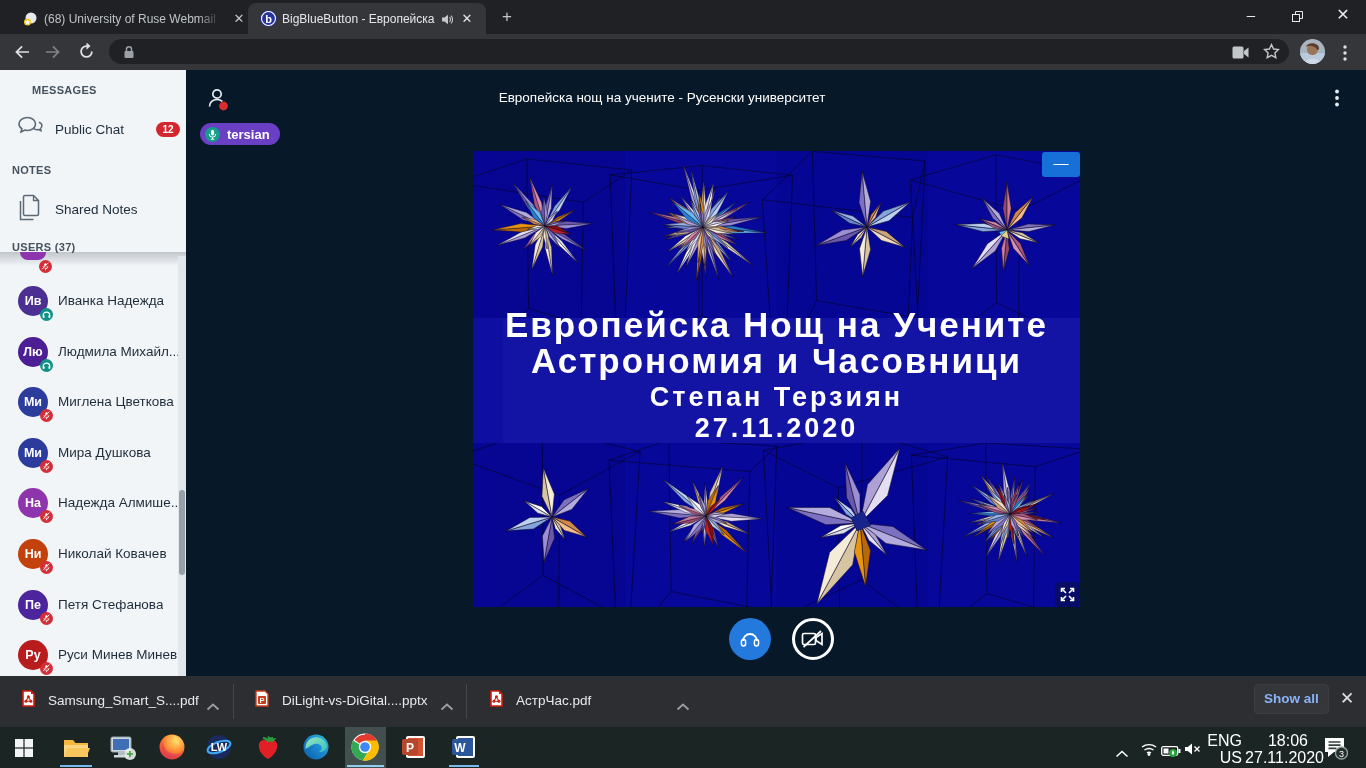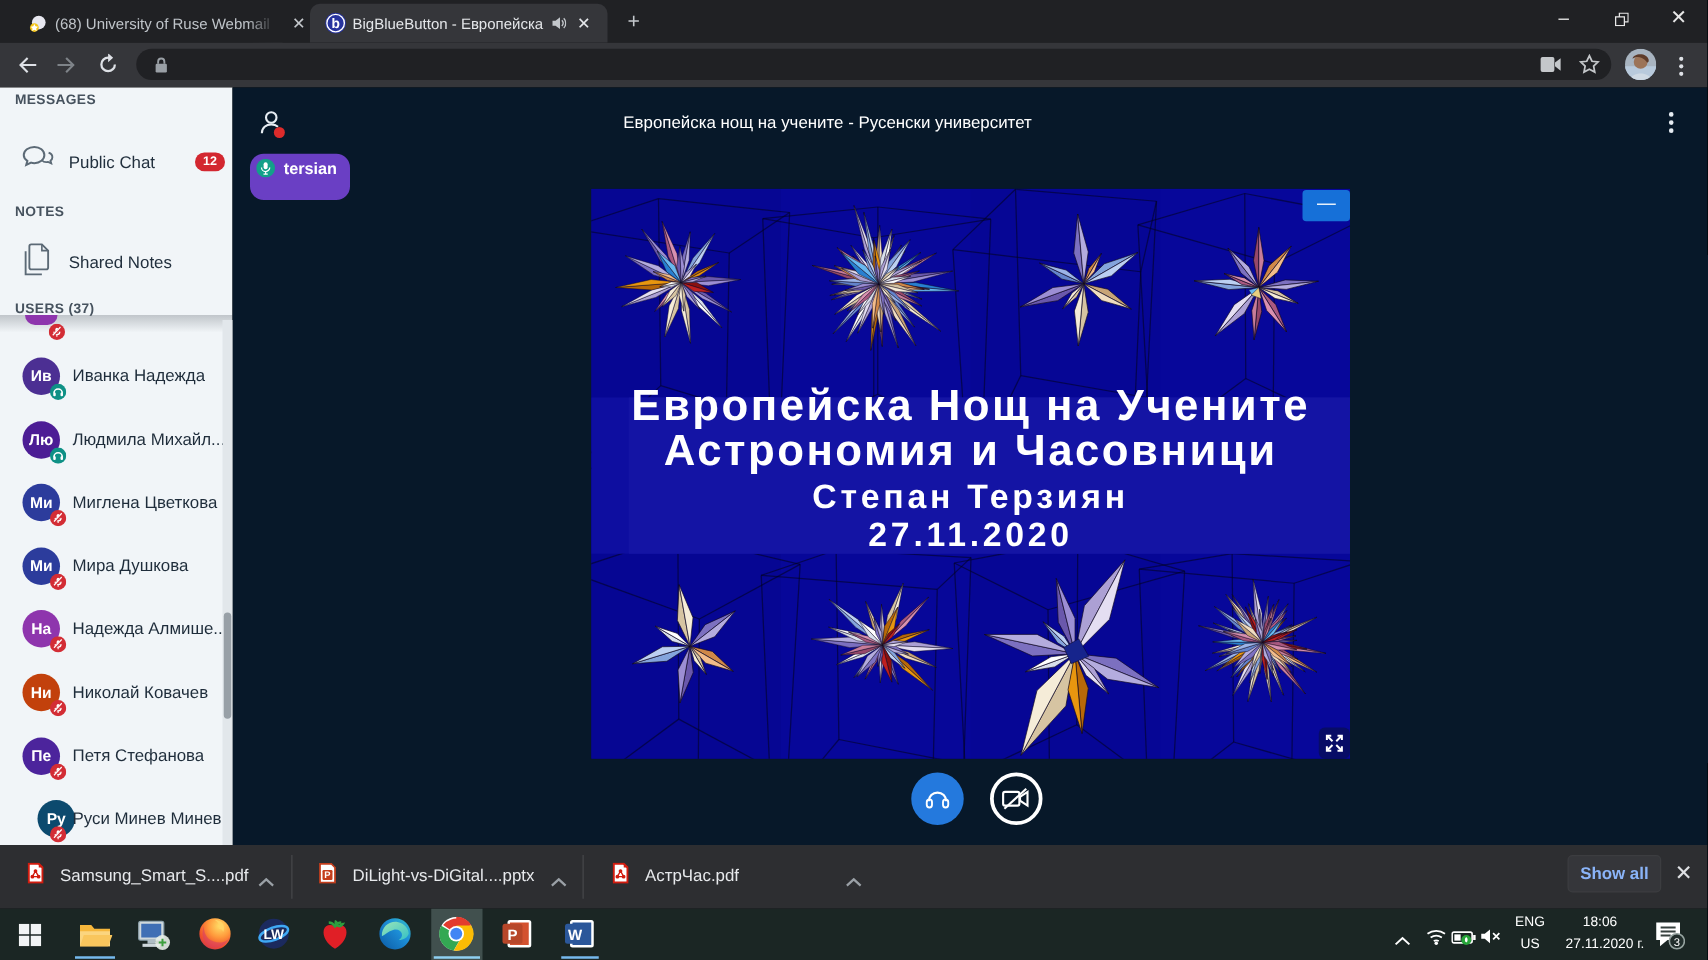--- a/index.html
+++ b/index.html
@@ -29,37 +29,37 @@
   .sitem { position:absolute; left:55px; font-size:13.5px; color:#22303e; }
   #chatbadge { position:absolute; left:156px; top:122px; width:24px; height:15px; background:#d32730; border-radius:8px; color:#fff; font-size:10px; font-weight:bold; text-align:center; line-height:15px; }
   #usershadow { position:absolute; left:0; top:252px; width:186px; height:14px; background:linear-gradient(180deg, rgba(20,30,40,0.22), rgba(20,30,40,0)); }
   .urow { position:absolute; left:0; width:186px; height:50px; }
   .avatar { position:absolute; left:18px; top:0; width:30px; height:30px; border-radius:50%; color:#fff; font-size:12.5px; font-weight:bold; text-align:center; line-height:30px; }
   .uname { position:absolute; left:58px; top:7px; font-size:13.5px; color:#1f2d3b; white-space:nowrap; max-width:122px; overflow:hidden; }
   #sscroll { position:absolute; left:178px; top:256px; width:8px; height:420px; background:#e2e7eb; }
   #sthumb { position:absolute; left:179px; top:490px; width:6px; height:85px; background:#98a0a7; border-radius:3px; }
   
   #mainhdr-title { position:absolute; left:186px; top:90px; width:952px; text-align:center; color:#fff; font-size:13.5px; }
-  #tersian { position:absolute; left:200px; top:123px; width:80px; height:37px; background:#6a3fc4; border-radius:11px; }
+  #tersian { position:absolute; left:200px; top:123px; width:80px; height:22px; background:#6a3fc4; border-radius:11px; }
   #tersian .nm { position:absolute; left:27px; top:4px; color:#fff; font-size:13px; font-weight:bold; }
   #slide { position:absolute; left:473px; top:151px; width:607px; height:456px; }
   #minbtn { position:absolute; left:1042px; top:152px; width:38px; height:25px; background:#1670d8; border-radius:3px; color:#fff; text-align:center; line-height:22px; font-size:15px; }
   #fsbtn { position:absolute; left:1055px; top:582px; width:25px; height:25px; background:rgba(8,16,60,0.55); border-radius:5px; }
   .actbtn { position:absolute; top:618px; width:42px; height:42px; border-radius:50%; }
   
   #dlbar { position:absolute; left:0; top:676px; width:1366px; height:51px; background:#2d2e31; }
   .dltext { position:absolute; color:#e7e9ec; font-size:13.5px; }
   .dldiv { position:absolute; width:1px; height:35px; background:#46474a; }
   #showall { position:absolute; left:1254px; top:684px; width:75px; height:30px; background:#35363a; border:1px solid #3c3d40; border-radius:4px; color:#8ab4f8; font-size:13.5px; font-weight:bold; text-align:center; line-height:28px; }
   #dlclose { position:absolute; left:1338px; top:690px; width:18px; height:18px; color:#dfe1e4; font-size:17px; line-height:17px; text-align:center; }
   
   #taskbar { position:absolute; left:0; top:727px; width:1366px; height:41px; background:#1b2624; }
   .tbline { position:absolute; top:765px; height:2px; background:#76b9ed; }
   #chromecell { position:absolute; left:345px; top:727px; width:41px; height:41px; background:#41504e; }
-  .traytxt { position:absolute; color:#fff; font-size:11px; text-align:center; }
+  .traytxt { position:absolute; color:#fff; font-size:16px; text-align:right; }
 </style>
 </head>
 <body>
 <div id="tabstrip">
     <div class="tab" id="tab1">
       <span class="abs" style="left:14px;top:8px;"><svg width="16" height="16" viewBox="0 0 16 16" style="">
           <circle cx="9" cy="7" r="5.5" fill="#e8e8f0"></circle>
           <circle cx="5.5" cy="11" r="3.5" fill="#f5c518"></circle>
           <path d="M5.5 8.2l0.9 1.8 2 .3-1.4 1.4.3 2-1.8-.9-1.8.9.3-2L2.6 10.3l2-.3z" fill="#fff"></path>
         </svg></span>
@@ -126,21 +126,21 @@
         </g>
       </svg></span>
     <span class="abs" style="left:1343px;top:11px;"><svg width="4" height="16" viewBox="0 0 4 16" style="">
         <circle cx="2" cy="2" r="1.7" fill="#dee1e6"></circle>
         <circle cx="2" cy="8" r="1.7" fill="#dee1e6"></circle>
         <circle cx="2" cy="14" r="1.7" fill="#dee1e6"></circle>
       </svg></span>
   </div>
 <div id="sidebar-bg"></div>
 <div id="main-bg"></div>
-<div class="slabel" style="top:74px;">MESSAGES</div>
+<div class="slabel" style="top:84px;margin-left:20px;">MESSAGES</div>
 <span class="abs" style="left:17px;top:115px;"><svg width="27" height="26" viewBox="0 0 27 26" style="">
       <path d="M10.5 2.5c4.4 0 8 2.9 8 6.5 0 3.6-3.6 6.5-8 6.5-.9 0-1.8-.1-2.6-.4L4 17l.9-3.3C3.1 12.5 2 10.7 2 9c0-3.6 3.8-6.5 8.5-6.5z" fill="none" stroke="#5c6a76" stroke-width="1.6"></path>
       <path d="M16.5 13.2c.8.9 2 1.5 3.4 1.5.5 0 1-.1 1.5-.2l2.6 1.2-.6-2.2c.9-.7 1.5-1.7 1.5-2.8 0-1.6-1.2-3-3-3.5" fill="none" stroke="#5c6a76" stroke-width="1.5"></path>
     </svg></span>
 <div class="sitem" style="top:122px;">Public Chat</div>
 <div id="chatbadge">12</div>
 <div class="slabel" style="top:164px;">NOTES</div>
 <span class="abs" style="left:16px;top:193px;"><svg width="28" height="30" viewBox="0 0 28 30" style="">
       <path d="M9 2.5h8.5l5 5V21a1.5 1.5 0 0 1-1.5 1.5H9A1.5 1.5 0 0 1 7.5 21V4A1.5 1.5 0 0 1 9 2.5z" fill="#f1f5f8" stroke="#5c6a76" stroke-width="1.5"></path>
       <path d="M17.5 2.5v5h5" fill="none" stroke="#5c6a76" stroke-width="1.3"></path>
@@ -226,21 +226,21 @@
     <span class="abs badgewrap" style="left:40px;top:21px;"><svg width="13" height="13" viewBox="0 0 13 13" style="">
         <circle cx="6.5" cy="6.5" r="6.5" fill="#d32d35"></circle>
         <rect x="5.3" y="3.2" width="2.4" height="4.2" rx="1.2" fill="#fff"></rect>
         <path d="M4.1 6.3a2.4 2.4 0 0 0 4.8 0M6.5 8.7v1.6" stroke="#fff" stroke-width="0.9" fill="none"></path>
         <line x1="3.2" y1="10" x2="9.8" y2="3" stroke="#d32d35" stroke-width="1.8"></line>
         <line x1="3.2" y1="9.2" x2="9.4" y2="2.6" stroke="#fff" stroke-width="0.9"></line>
       </svg></span>
     <div class="uname">Петя Стефанова</div>
   </div>
 <div class="urow" style="top:640px;">
-    <div class="avatar" style="background:#0c4a6e;margin-left:12px;">Ру</div>
+    <div class="avatar" style="background:#b91c1c;">Ру</div>
     <span class="abs badgewrap" style="left:40px;top:21px;"><svg width="13" height="13" viewBox="0 0 13 13" style="">
         <circle cx="6.5" cy="6.5" r="6.5" fill="#d32d35"></circle>
         <rect x="5.3" y="3.2" width="2.4" height="4.2" rx="1.2" fill="#fff"></rect>
         <path d="M4.1 6.3a2.4 2.4 0 0 0 4.8 0M6.5 8.7v1.6" stroke="#fff" stroke-width="0.9" fill="none"></path>
         <line x1="3.2" y1="10" x2="9.8" y2="3" stroke="#d32d35" stroke-width="1.8"></line>
         <line x1="3.2" y1="9.2" x2="9.4" y2="2.6" stroke="#fff" stroke-width="0.9"></line>
       </svg></span>
     <div class="uname">Руси Минев Минев</div>
   </div>
 <div id="sscroll"></div>

